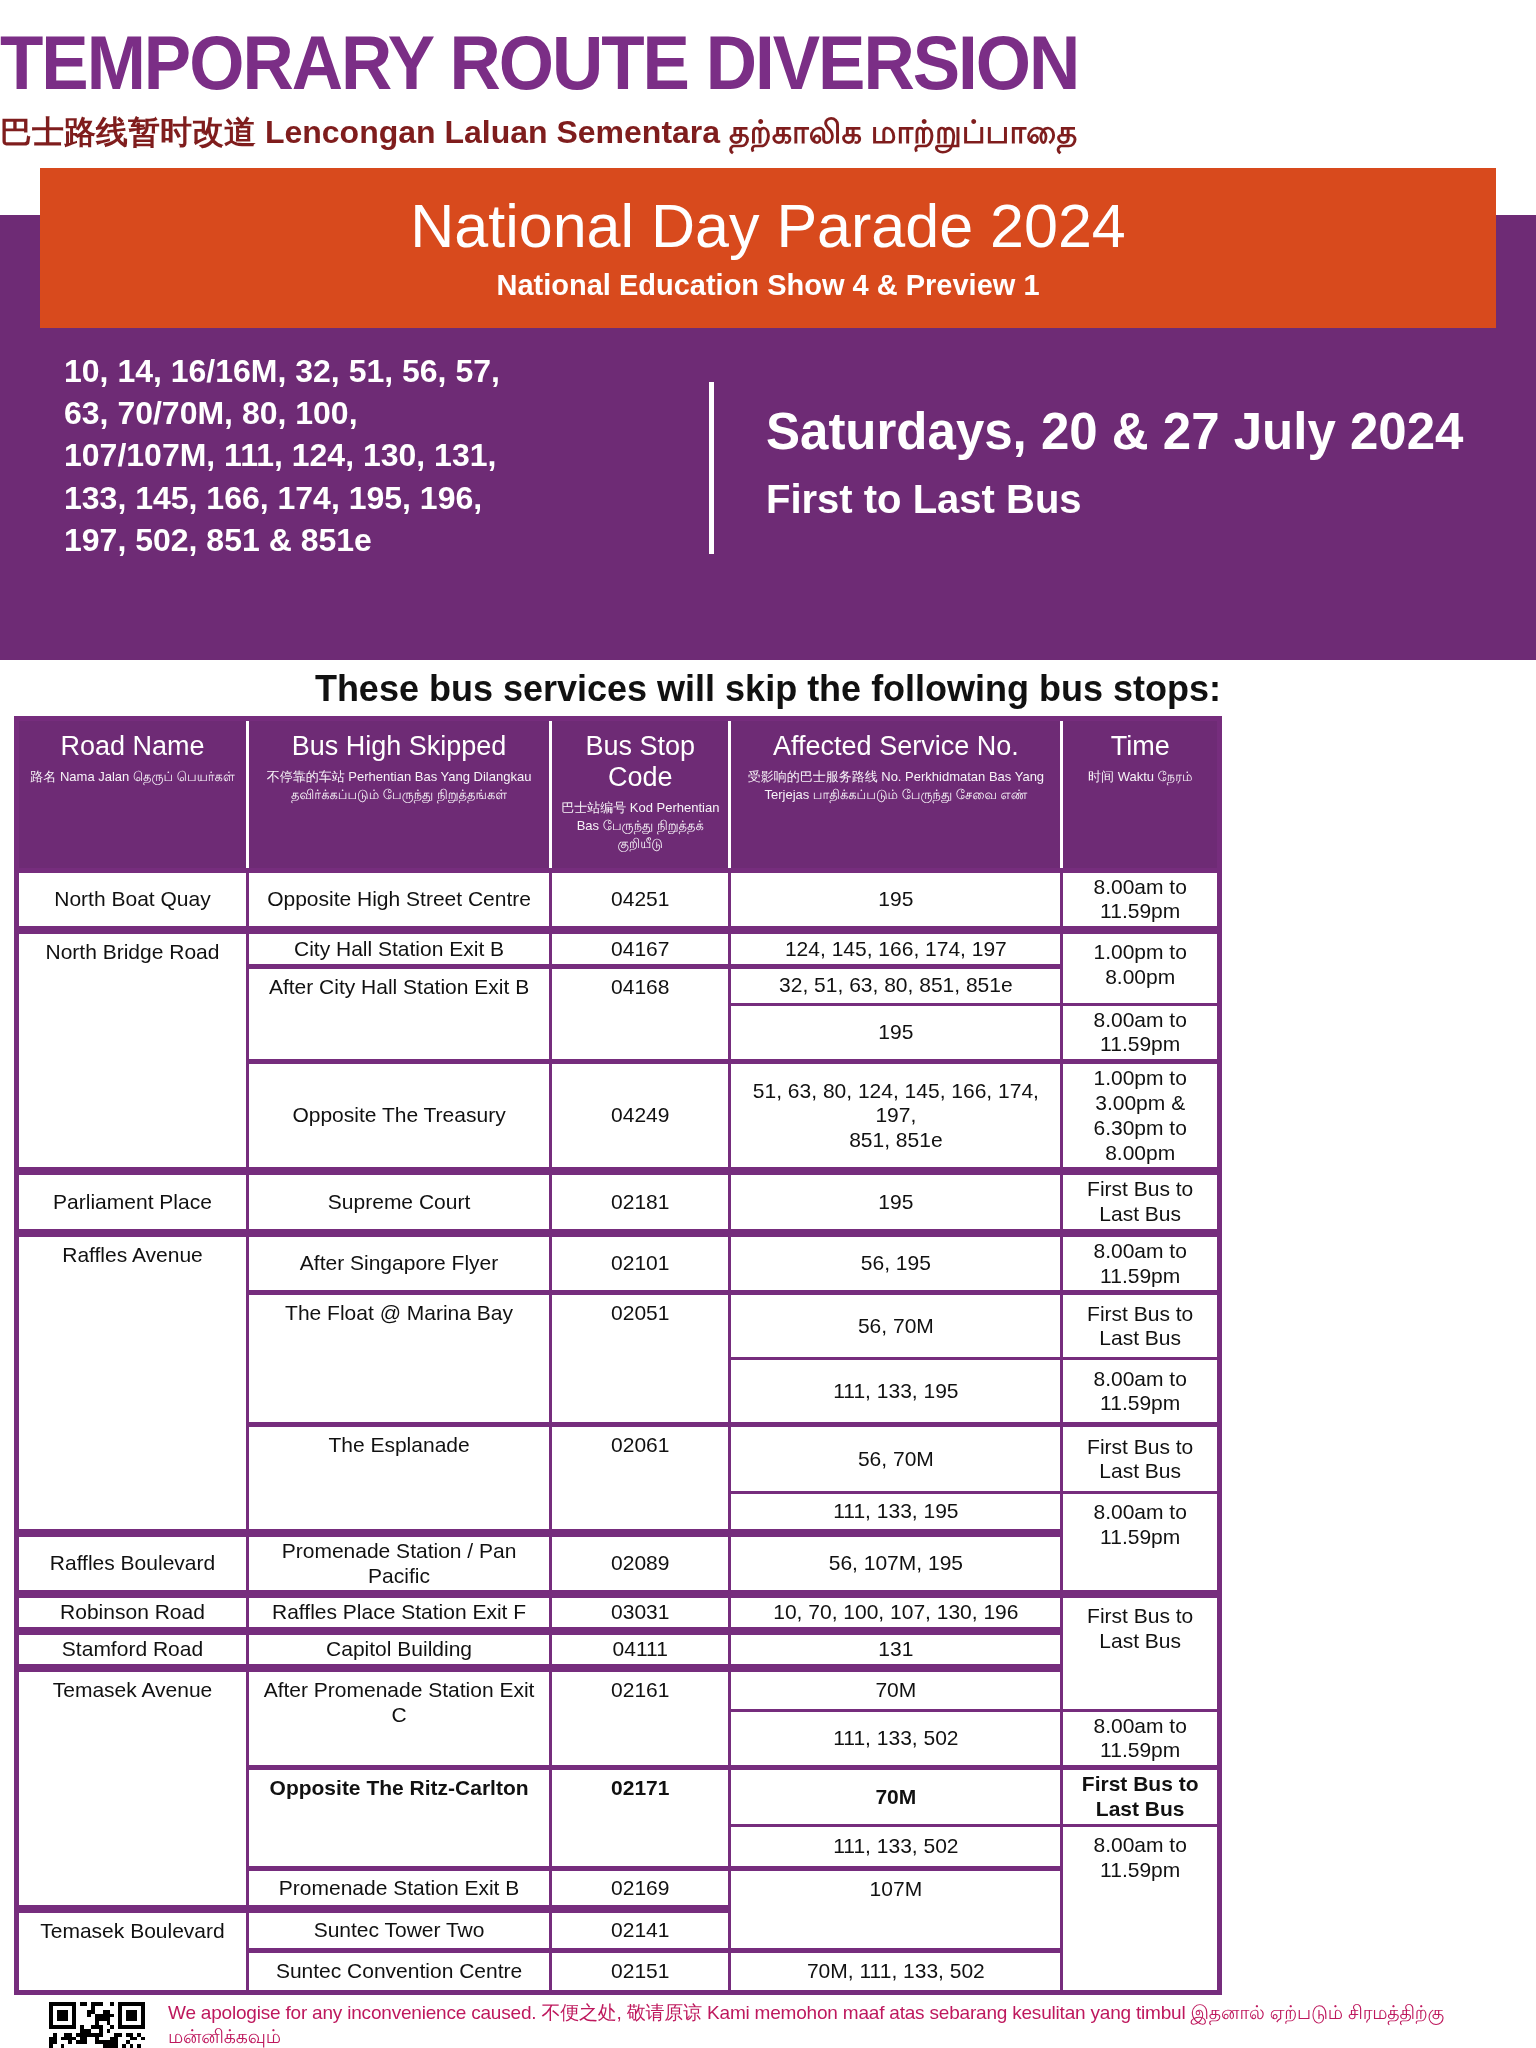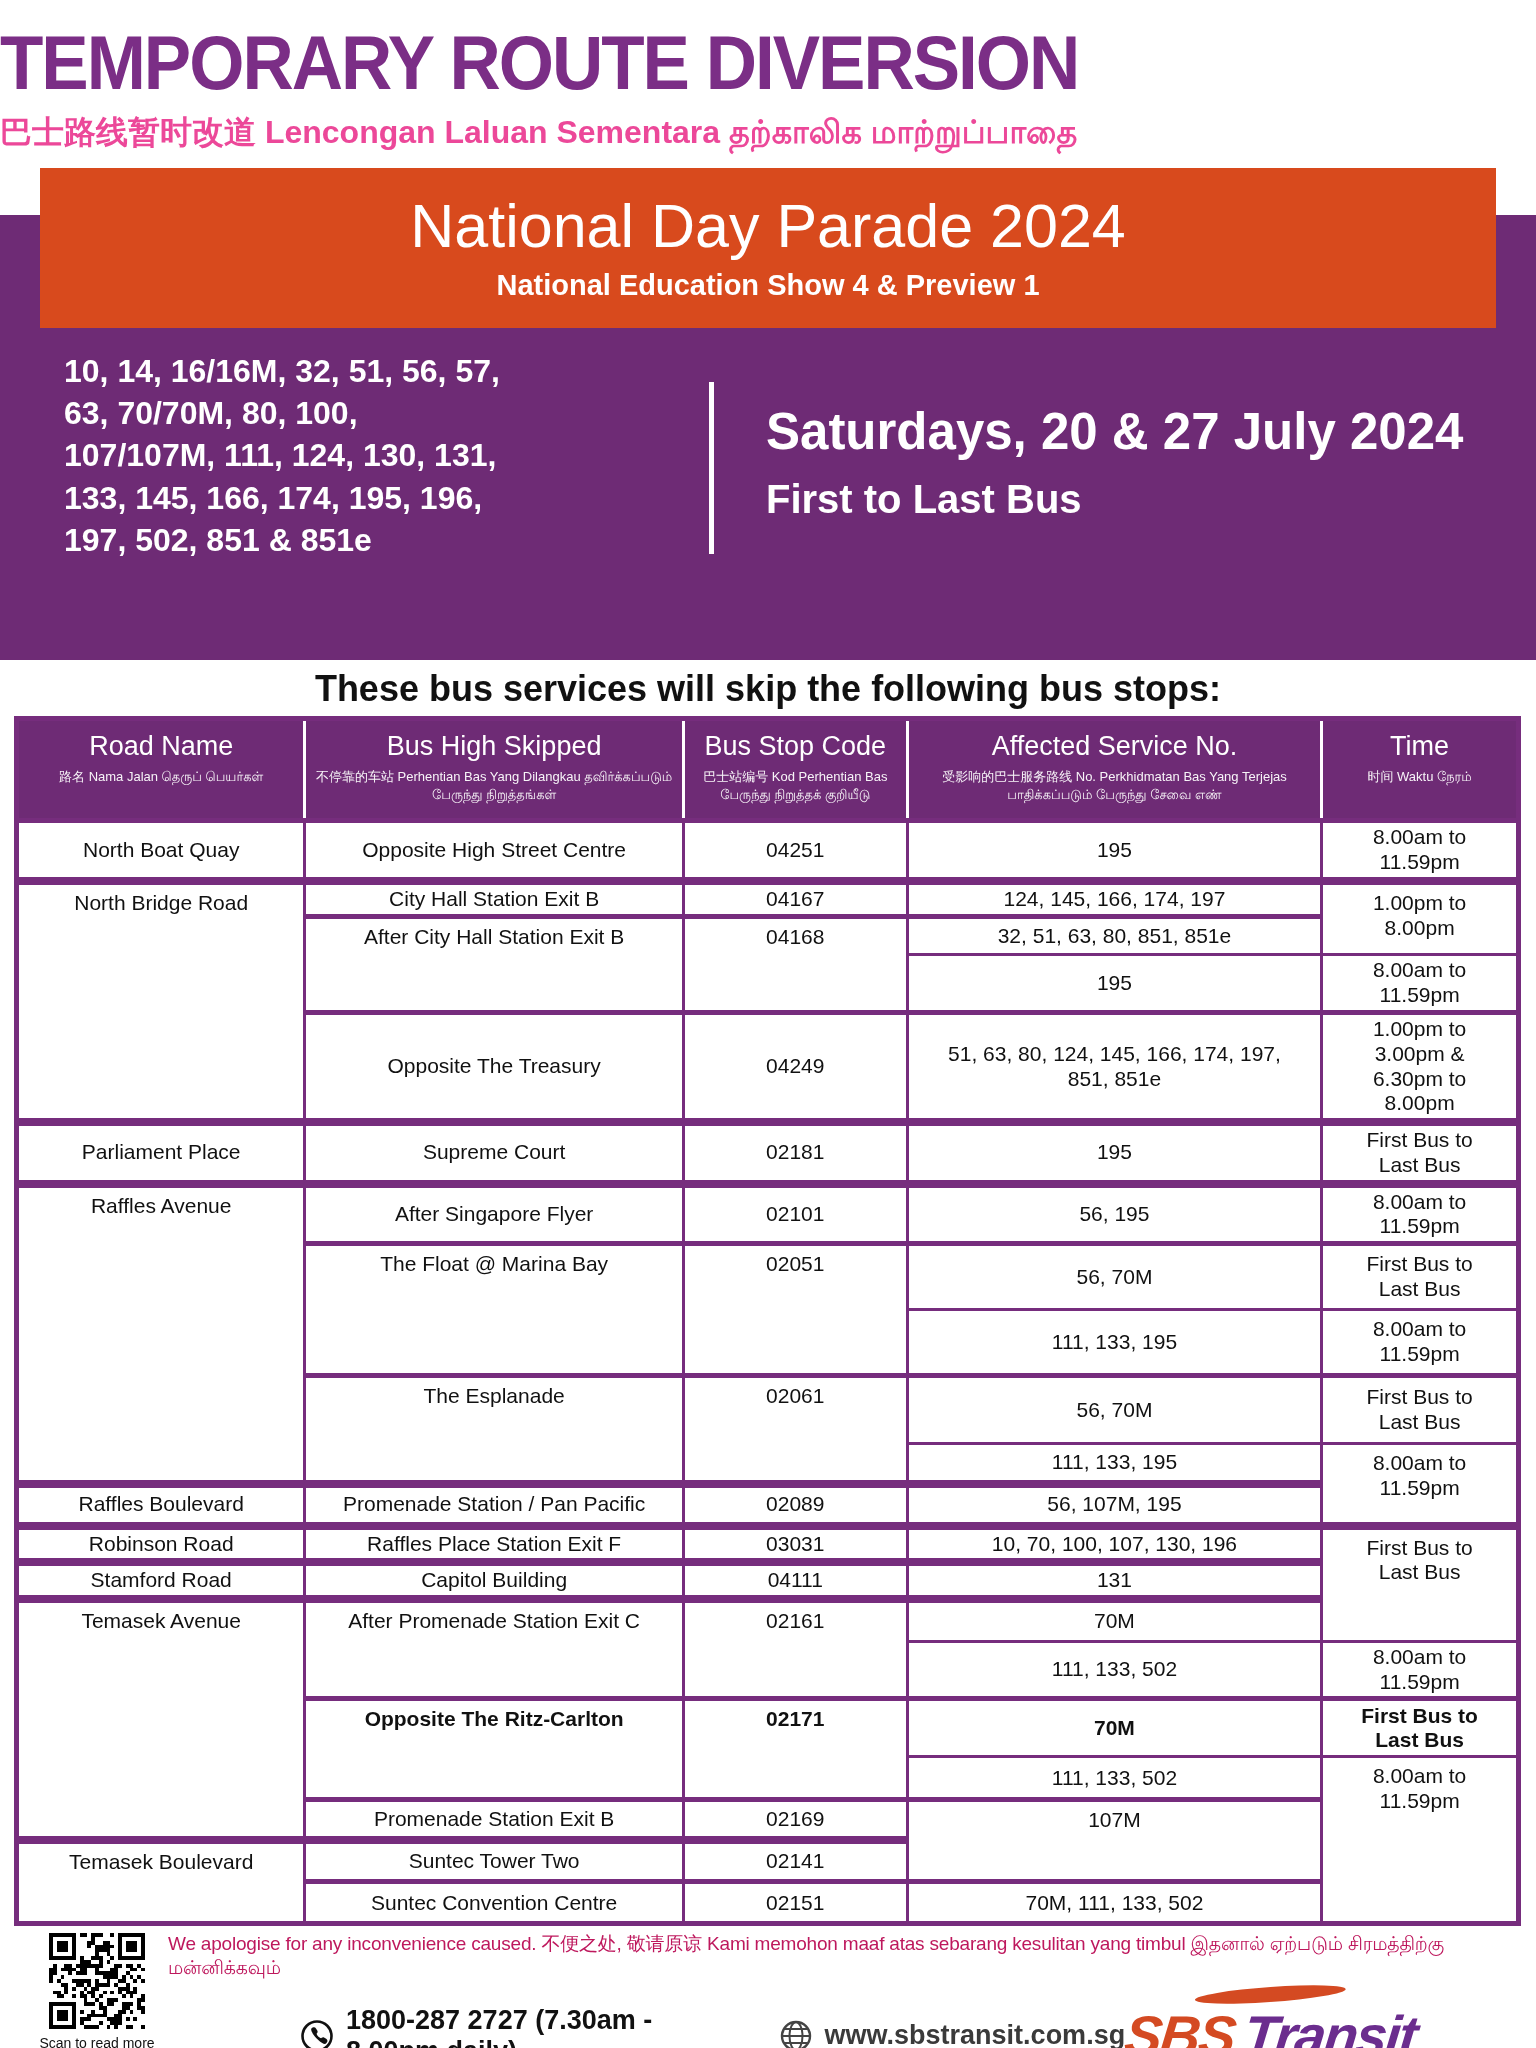--- a/index.html
+++ b/index.html
@@ -3,41 +3,41 @@
 <meta charset="utf-8">
 <style>
   html,body{margin:0;padding:0;width:1536px;height:2048px;overflow:hidden;background:#ffffff;
     font-family:"Liberation Sans","DejaVu Sans",sans-serif;}
   .page{position:relative;width:1536px;height:2048px;background:#fff;}
 
   
   .top-header{height:168px;text-align:left;}
   .main-title{color:#7b2e86;font-weight:bold;font-size:71px;letter-spacing:-2px;
     margin:0;padding-top:26px;line-height:1.0;transform:scaleY(1.08);}
-  .sub-title{color:#ec4899;font-weight:bold;font-size:32px;margin-top:14px;}
+  .sub-title{color:#7f1d1d;font-weight:bold;font-size:32px;margin-top:14px;}
 
   
   .purple-section{position:relative;background:#6e2b75;height:445px;margin-top:47px;color:#fff;}
   .banner{position:absolute;top:-47px;left:40px;right:40px;height:160px;background:#d84a1d;
     display:flex;flex-direction:column;align-items:center;justify-content:center;text-align:center;}
   .banner-title{font-size:61px;font-weight:normal;line-height:1.05;}
   .banner-sub{font-size:29px;font-weight:bold;margin-top:10px;}
   .notice-row{position:absolute;top:135px;left:0;right:0;display:flex;align-items:flex-start;}
   .services{margin-left:64px;width:645px;font-size:32px;font-weight:bold;line-height:1.32;
     white-space:pre-line;}
   .v-divider{width:5px;background:#fff;height:172px;margin-top:32px;}
   .date-block{margin-left:52px;padding-top:52px;}
   .date-line{font-size:51px;font-weight:bold;}
   .period-line{font-size:40px;font-weight:bold;margin-top:16px;}
 
   
   .skip-heading{text-align:center;font-size:36px;font-weight:bold;color:#111;margin:8px 0 6px;}
 
   
-  table.diversion{border-collapse:collapse;margin:0 14px;width:1507px;table-layout:fixed;
+  table.diversion{border-collapse:collapse;margin:0 14px;width:1208px;table-layout:fixed;
     border:5px solid #762d7d;}
   col.c-road{width:19.2%;} col.c-stop{width:25.2%;} col.c-code{width:14.9%;}
   col.c-svc{width:27.6%;} col.c-time{width:13.1%;}
   thead th{background:#6e2b75;color:#fff;border:3px solid #ffffff;
     border-top:4px solid #762d7d;border-bottom:5px solid #762d7d;
     padding:10px 6px 14px;vertical-align:top;font-weight:normal;}
   .th-label{font-size:27px;line-height:1.15;display:block;}
   .th-sub{font-size:13px;line-height:1.4;display:block;margin-top:6px;opacity:.95;}
   tbody td{border:3px solid #762d7d;text-align:center;vertical-align:middle;
     font-size:21px;color:#111;padding:2px 8px;line-height:1.18;white-space:pre-line;}

